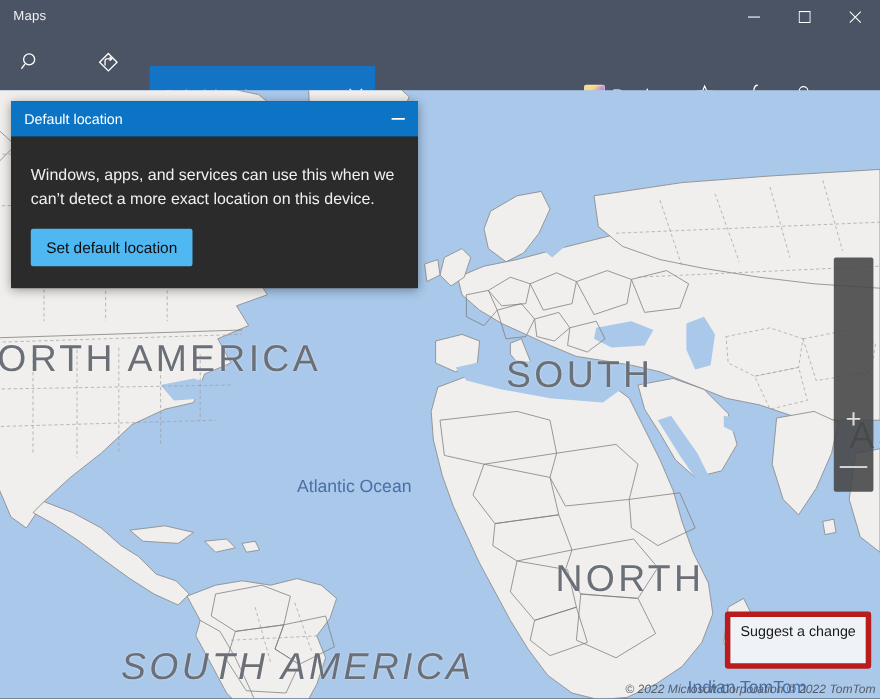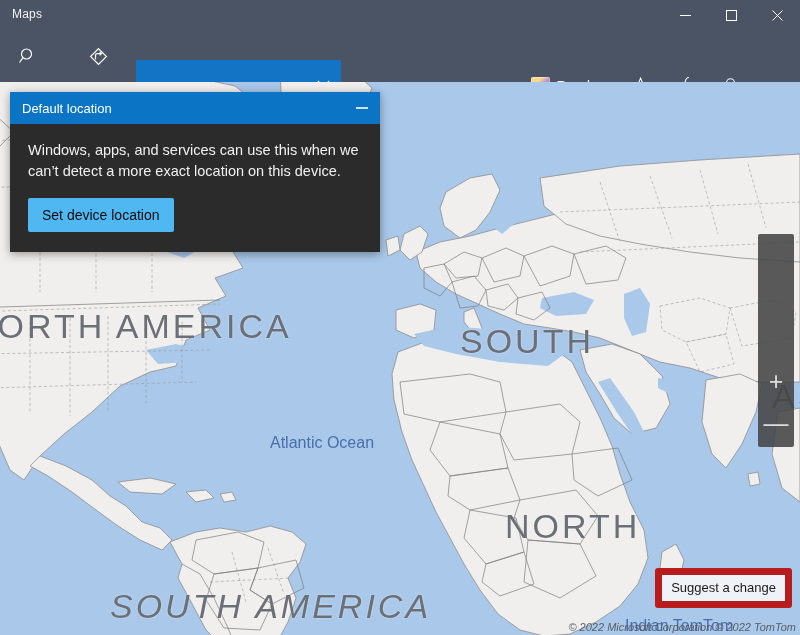--- a/index.html
+++ b/index.html
@@ -96,42 +96,42 @@
   }
   .mc-btn {
     width: 36px; height: 42px; display: flex; align-items: center; justify-content: center;
     color: #e8e8e8;
   }
   .mc-plus, .mc-minus { font-size: 25px; line-height: 1; color: #dcdcdc; font-weight: 300; }
 
   
   .suggest-btn {
     position: absolute; right: 8px; bottom: 27px;
-    background: #eff3f8; border: 7px solid #b91c1c; border-radius: 3px;
-    font-size: 13px; color: #1a1a1a; padding: 5px 9px 6px;
+    background: #eff3f8; border: 5px solid #b91c1c; border-radius: 3px;
+    font-size: 13px; color: #1a1a1a; padding: 5px 9px 22px;
   }
   .attribution {
     position: absolute; right: 4px; bottom: 2px;
     font-size: 11px; color: #585e66; white-space: nowrap; font-style: italic;
   }
 
   
   .flyout {
     position: absolute; left: 10px; top: 92px; width: 370px;
     background: #2b2b2b; box-shadow: 0 2px 9px rgba(0,0,0,0.38);
   }
   .flyout-head {
     height: 32px; background: #0c74c4; display: flex; align-items: center;
     color: #ffffff;
   }
   .flyout-title { margin-left: 12px; font-size: 13px; flex: 1; }
   .flyout-min {
     width: 36px; height: 32px; display: flex; align-items: center; justify-content: center; color: #fff;
   }
-  .flyout-body { padding: 16px 18px 20px; }
+  .flyout-body { padding: 26px 18px 20px; }
   .flyout-text { color: #f0f0f0; font-size: 14.5px; line-height: 1.42; }
   .flyout-action {
     margin-top: 17px; display: inline-block;
     background: #4fb8f2; color: #0c0c0c; font-size: 14px;
     border: none; padding: 9px 14px; border-radius: 2px;
   }
 </style>
 </head>
 <body>
 
@@ -437,17 +437,17 @@
     <div class="flyout-head">
       <span class="flyout-title">Default location</span>
       <span class="flyout-min">
         <svg width="14" height="12" viewBox="0 0 14 12">
           <line x1="1" y1="6" x2="13" y2="6" stroke="#ffffff" stroke-width="1.6"></line>
         </svg>
       </span>
     </div>
     <div class="flyout-body">
       <div class="flyout-text">Windows, apps, and services can use this when we can’t detect a more exact location on this device.</div>
-      <button class="flyout-action">Set device location</button>
+      <button class="flyout-action">Set default location</button>
     </div>
   </div>
 
 </div>
 
 </body></html>

